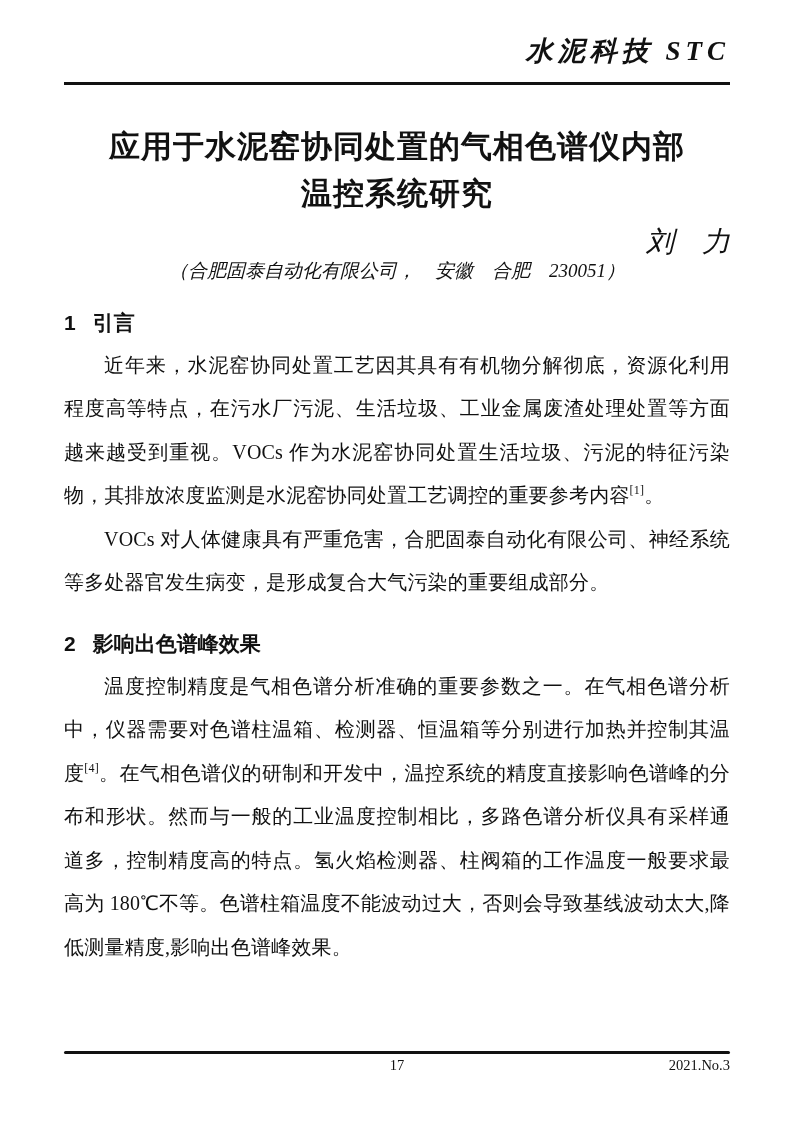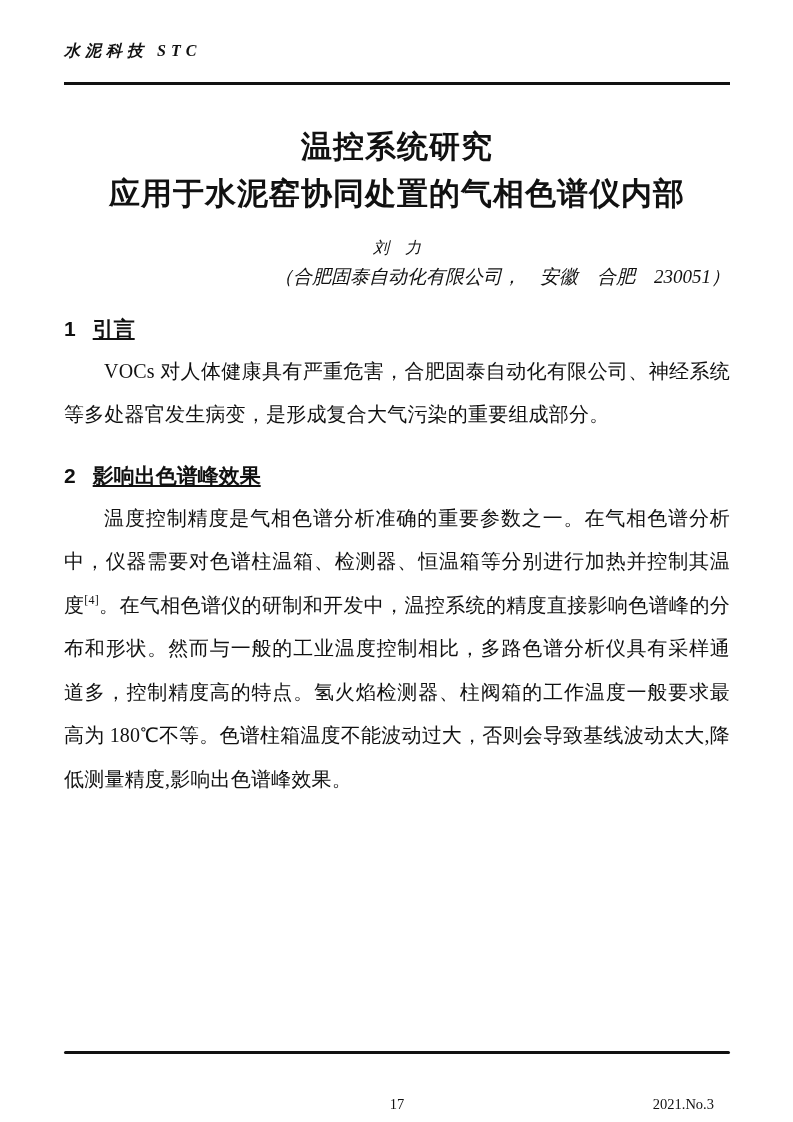--- a/index.html
+++ b/index.html
@@ -14,63 +14,62 @@
     margin: 0 auto;
     background: #ffffff;
     outline: 1px solid #dcdcdc;
     box-sizing: border-box;
     padding: 36px 63px 0 64px;
     font-family: "Liberation Serif", serif;
     color: #111111;
     overflow: hidden;
   }
   .journal-header {
-    text-align: left;
+    text-align: right;
     font-family: "Liberation Serif", serif;
     font-style: italic;
     font-weight: 700;
-    font-size: 16px;
+    font-size: 27px;
     line-height: 30px;
     letter-spacing: 5px;
   }
   .header-rule {
     height: 2.5px;
     background: #111111;
     margin-top: 16px;
   }
   .article-title {
     margin-top: 38px;
     text-align: center;
     font-family: "Liberation Sans", sans-serif;
     font-weight: 700;
     font-size: 31px;
     line-height: 47px;
     letter-spacing: 1px;
   }
   .author {
-    margin-top: 18px;
-    text-align: center;
+    margin-top: 12px;
+    text-align: right;
     font-style: italic;
-    font-size: 16px;
+    font-size: 28px;
     line-height: 26px;
   }
   .affiliation {
     margin-top: 3px;
-    text-align: right;
+    text-align: center;
     font-style: italic;
     font-size: 19px;
     line-height: 26px;
   }
   .section-heading {
     margin: 24px 0 6px 0;
     font-family: "Liberation Sans", sans-serif;
     font-weight: 700;
     font-size: 21px;
     line-height: 30px;
-    text-decoration: underline;
   }
   .section-heading .sec-num {
     display: inline-block;
     margin-right: 17px;
   }
   .body-para {
     margin: 0;
     font-size: 20px;
     line-height: 43.5px;
     text-align: justify;
@@ -91,56 +90,56 @@
     border-radius: 2px;
   }
   .footer-row {
     position: absolute;
     left: 64px;
     right: 63px;
     top: 1057px;
     height: 20px;
     font-size: 14.5px;
     font-family: "Liberation Serif", serif;
-    margin-top: 39px;
   }
   .page-number {
     position: absolute;
     left: 0;
     right: 0;
     text-align: center;
   }
   .issue-label {
     position: absolute;
-    right: 16px;
+    right: 0;
     top: 0;
   }
 </style>
 </head>
 <body>
 
 <div class="page">
 
   <div class="journal-header">水泥科技 STC</div>
 
   <div class="header-rule"></div>
 
   <div class="article-title">
+    <div>应用于水泥窑协同处置的气相色谱仪内部</div>
     <div>温控系统研究</div>
-    <div>应用于水泥窑协同处置的气相色谱仪内部</div>
   </div>
 
   <div class="author">刘　力</div>
 
   <div class="affiliation">（合肥固泰自动化有限公司，　安徽　合肥　230051）</div>
 
   <div>
     <div class="section-heading">
       <span class="sec-num">1</span><span>引言</span>
     </div>
+    <p class="body-para">近年来，水泥窑协同处置工艺因其具有有机物分解彻底，资源化利用程度高等特点，在污水厂污泥、生活垃圾、工业金属废渣处理处置等方面越来越受到重视。VOCs 作为水泥窑协同处置生活垃圾、污泥的特征污染物，其排放浓度监测是水泥窑协同处置工艺调控的重要参考内容<sup>[1]</sup>。</p>
     <p class="body-para">VOCs 对人体健康具有严重危害，合肥固泰自动化有限公司、神经系统等多处器官发生病变，是形成复合大气污染的重要组成部分。</p>
   </div>
 
   <div>
     <div class="section-heading">
       <span class="sec-num">2</span><span>影响出色谱峰效果</span>
     </div>
     <p class="body-para">温度控制精度是气相色谱分析准确的重要参数之一。在气相色谱分析中，仪器需要对色谱柱温箱、检测器、恒温箱等分别进行加热并控制其温度<sup>[4]</sup>。在气相色谱仪的研制和开发中，温控系统的精度直接影响色谱峰的分布和形状。然而与一般的工业温度控制相比，多路色谱分析仪具有采样通道多，控制精度高的特点。氢火焰检测器、柱阀箱的工作温度一般要求最高为 180℃不等。色谱柱箱温度不能波动过大，否则会导致基线波动太大,降低测量精度,影响出色谱峰效果。</p>
   </div>
 

